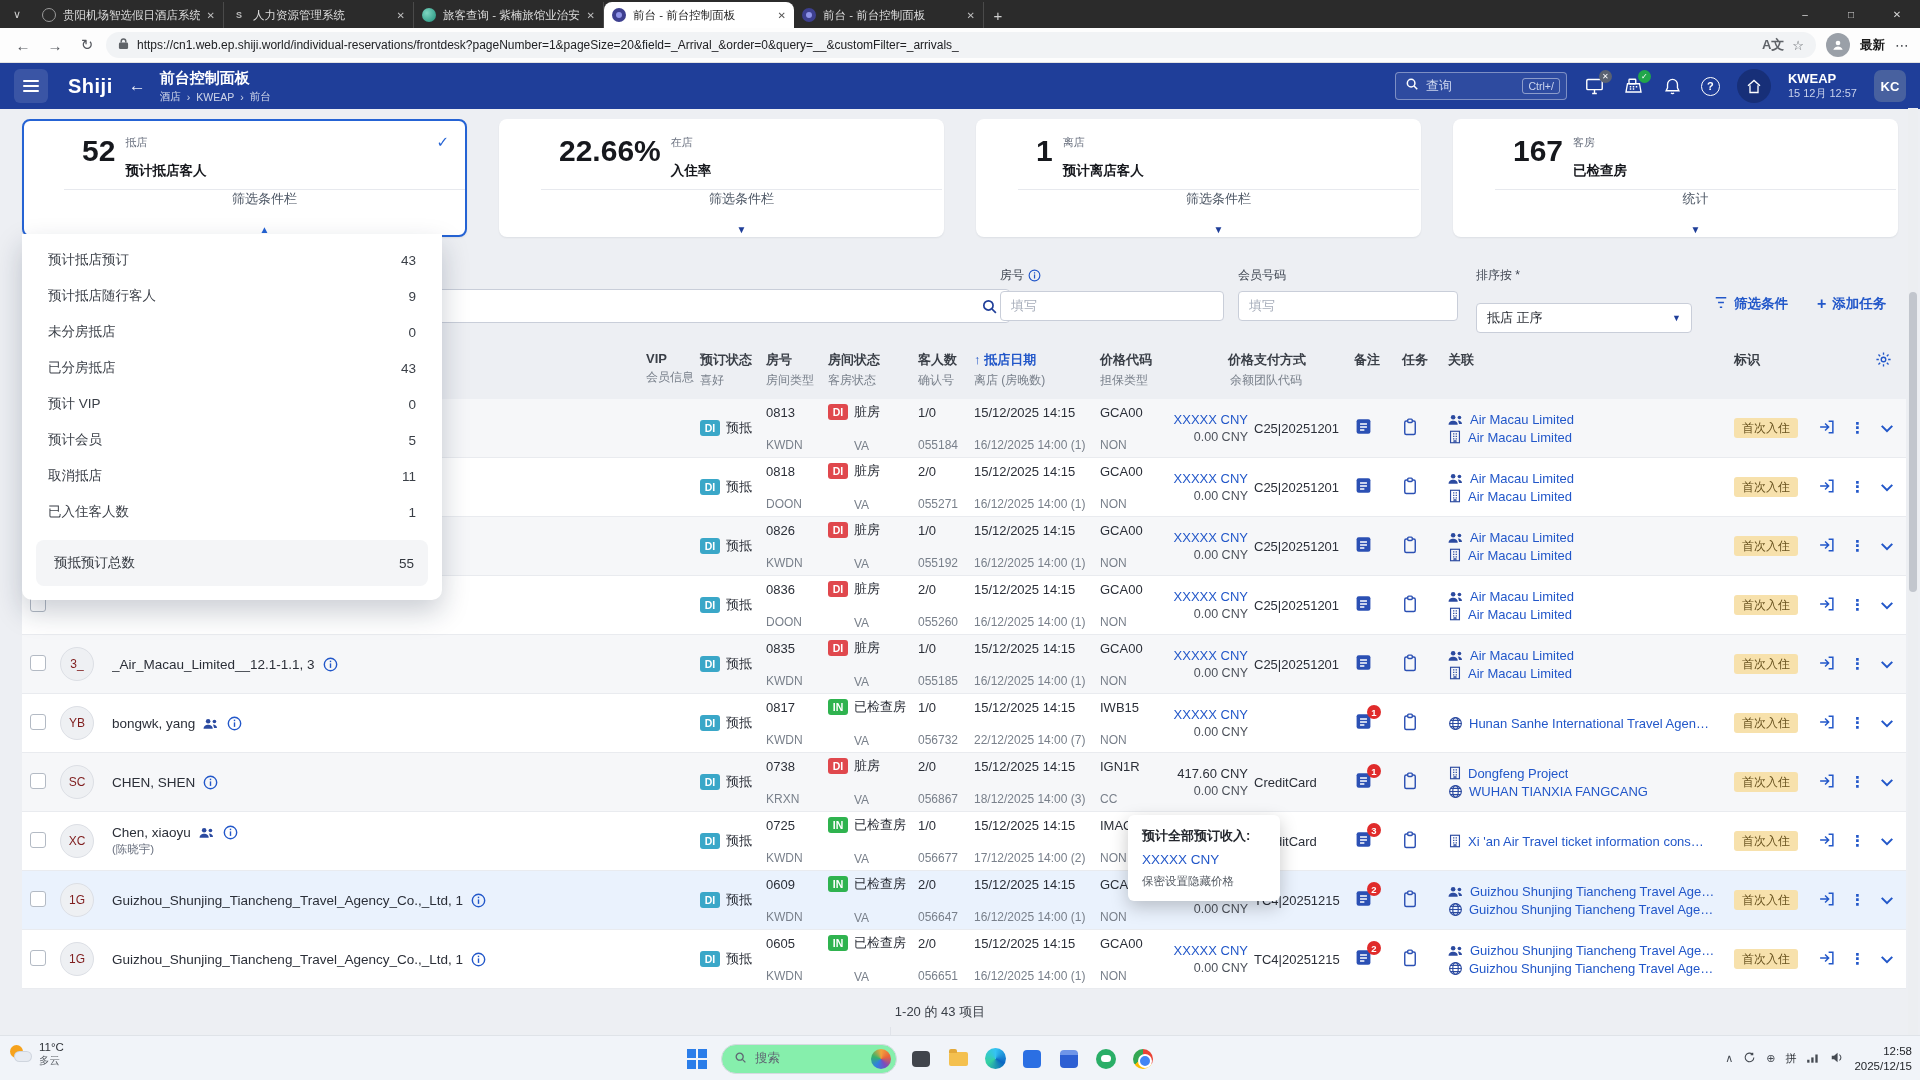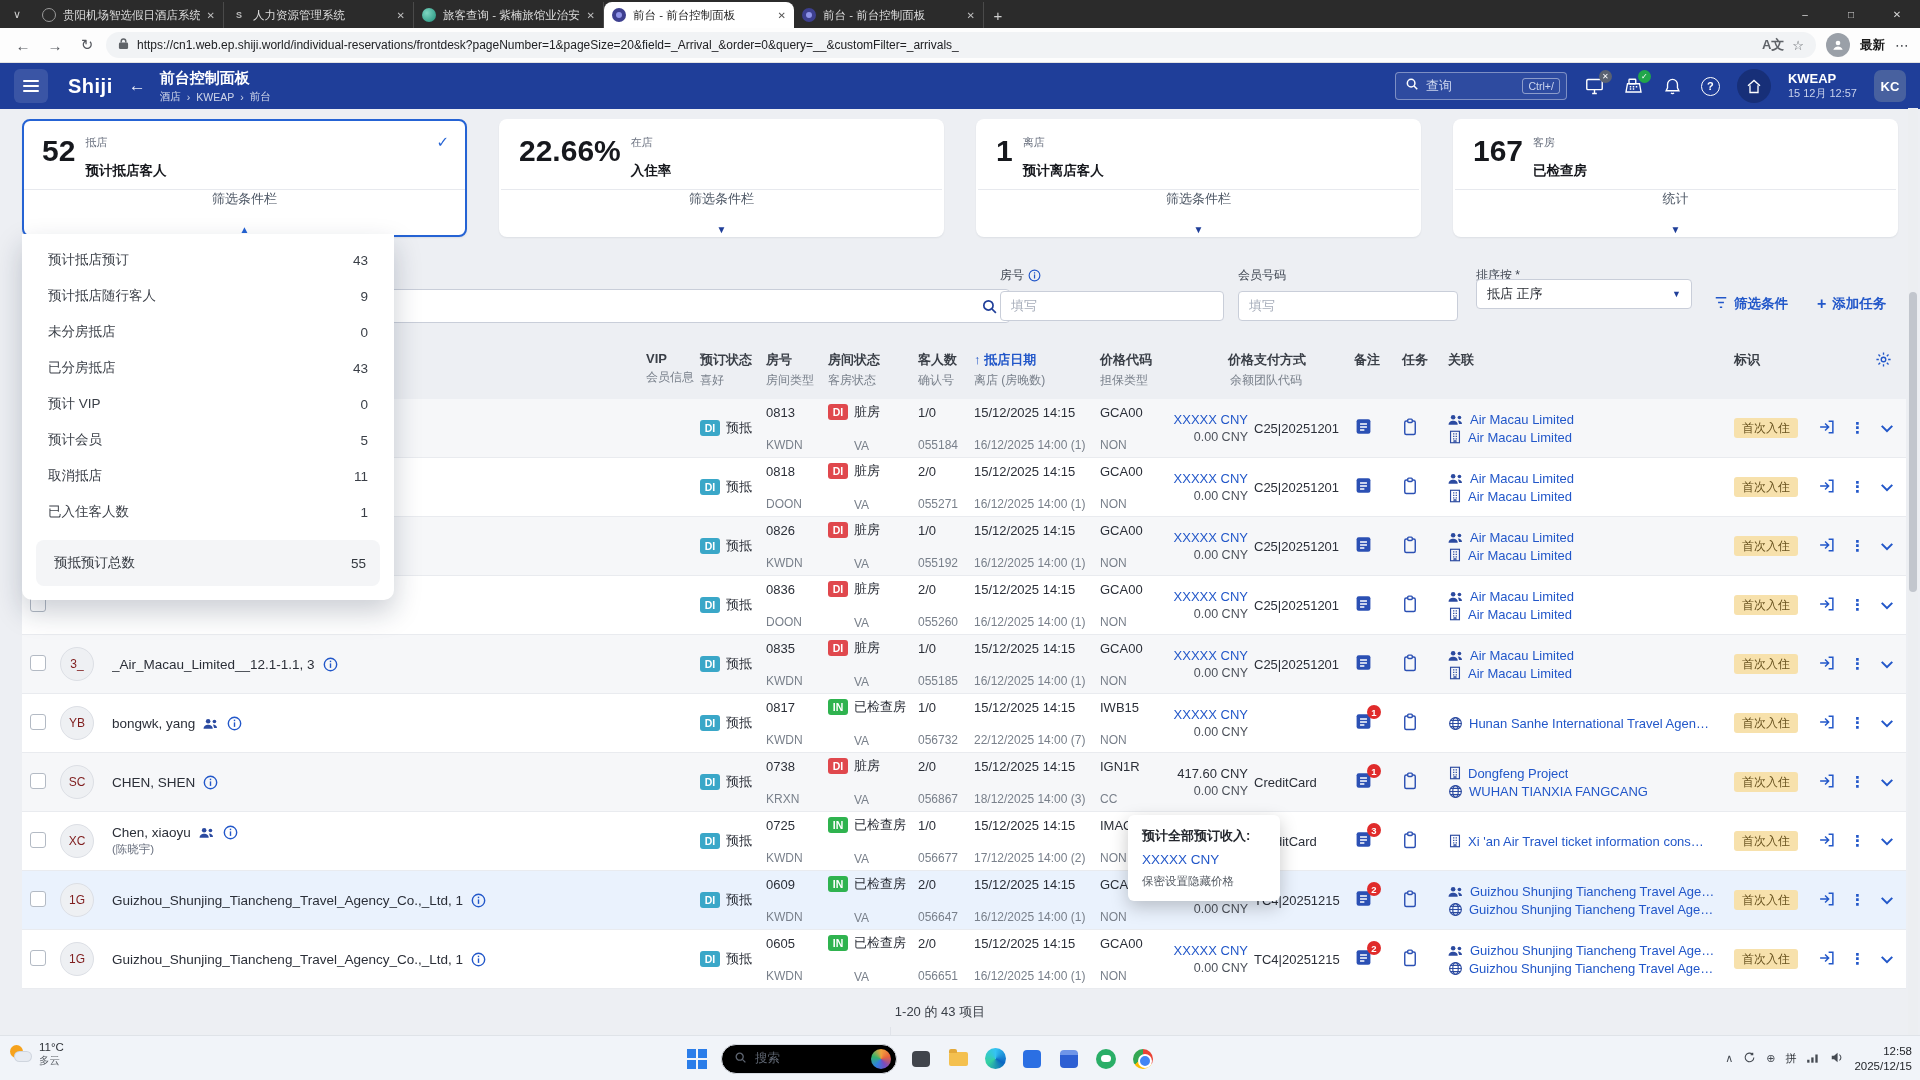--- a/index.html
+++ b/index.html
@@ -54,44 +54,44 @@
   .hbadge.green { background:#21a64a; }
   .helpc { width:19px; height:19px; border-radius:50%; border:1.6px solid #fff; font-size:11px; font-weight:bold; display:flex; align-items:center; justify-content:center; }
   .homec { width:34px; height:34px; border-radius:50%; background:rgba(8,20,60,.35); display:flex; align-items:center; justify-content:center; }
   .propblock { display:flex; flex-direction:column; line-height:1.25; }
   .propname { font-size:13px; font-weight:bold; }
   .propdt { font-size:11px; color:#c9d2ec; }
   .kcav { width:32px; height:32px; border-radius:7px; background:#48619f; display:flex; align-items:center; justify-content:center; font-size:13px; font-weight:bold; }
 
   
   .cards { display:grid; grid-template-columns:repeat(4,1fr); gap:32px; margin:10px 22px 0; }
-  .card { background:#fff; border-radius:8px; border:2px solid transparent; box-shadow:0 1px 2px rgba(16,24,40,.07); }
+  .card { background:#fff; border-radius:8px; border:2px solid transparent; box-shadow:0 1px 2px rgba(16,24,40,.07);padding-left:40px; }
   .card.selected { border-color:#2563d4; }
   .card-main { display:flex; gap:10px; padding:13px 18px 9px; position:relative; }
   .card-value { font-size:30px; font-weight:bold; color:#16181d; line-height:1.1; }
   .card-lbls { display:flex; flex-direction:column; margin-top:1px; }
   .card-tag { font-size:11px; color:#6b7280; }
   .card-lbl { font-size:13.5px; font-weight:bold; color:#15171c; margin-top:12px; }
   .card-check { position:absolute; right:16px; top:12px; color:#2563d4; font-size:15px; font-weight:bold; }
   .card-foot { border-top:1px solid #e7e9ee; height:46px; display:flex; align-items:center; justify-content:space-between; padding:0 18px; font-size:13px; color:#4b5563;flex-direction:column; }
   .caret { font-size:10px; color:#1f3e99; }
   .caret.up { color:#2563d4; }
 
   
-  .ddpanel { position:absolute; left:22px; top:234px; width:372px; background:#fff; border-radius:0 0 10px 10px; box-shadow:0 12px 28px rgba(20,30,60,.22); z-index:30; padding:8px 0 14px; }
+  .ddpanel { position:absolute; left:22px; top:234px; width:420px; background:#fff; border-radius:0 0 10px 10px; box-shadow:0 12px 28px rgba(20,30,60,.22); z-index:30; padding:8px 0 14px; }
   .dditem { height:36px; padding:0 26px; display:flex; align-items:center; justify-content:space-between; font-size:13.5px; color:#3a3f47; }
   .ddtotal { margin:10px 14px 0; background:#f4f5f7; border-radius:8px; height:46px; display:flex; align-items:center; justify-content:space-between; padding:0 14px 0 18px; font-size:13.5px; color:#33383f; }
 
   
   .filterrow { position:relative; margin:28px 22px 0; height:62px; }
   .flabel { position:absolute; top:2px; font-size:12px; color:#3f4652; display:flex; gap:4px; align-items:center; }
   .finput { position:absolute; top:26px; height:30px; background:#fff; border:1px solid #c9ced9; border-radius:4px; display:flex; align-items:center; padding:0 10px; font-size:13px; color:#a6adba; }
   .bigsearch { position:absolute; left:0; top:24px; width:988px; height:34px; background:#fff; border:1px solid #c9ced9; border-radius:4px; }
   .bigsearch .mag { position:absolute; right:11px; top:8px; color:#1f3e99; }
-  .fselect { position:absolute; left:1454px; top:14px; width:216px; height:30px; background:#fff; border:1px solid #c9ced9; border-radius:4px; display:flex; align-items:center; justify-content:space-between; padding:0 10px; font-size:13px; color:#2b2f36; }
+  .fselect { position:absolute; left:1454px; top:38px; width:216px; height:30px; background:#fff; border:1px solid #c9ced9; border-radius:4px; display:flex; align-items:center; justify-content:space-between; padding:0 10px; font-size:13px; color:#2b2f36; }
   .fselect .sv-caret { font-size:9px; color:#1f3e99; }
   .txtbtn { position:absolute; top:30px; display:flex; align-items:center; gap:6px; font-size:13.5px; font-weight:bold; color:#2257c9; }
   .info-i { display:inline-flex; width:13px; height:13px; }
 
   
   .tablewrap { margin:24px 14px 0 22px; }
   .tgrid { display:grid; grid-template-columns:38px 52px minmax(0,1fr) 54px 66px 62px 90px 56px 126px 62px 92px 100px 48px 46px 286px 84px 88px; align-items:center; }
   .thead { align-items:start; padding-bottom:10px; }
   .th1 { font-size:13px; font-weight:bold; color:#3a3f47; }
   .th2 { font-size:12px; color:#79808b; margin-top:3px; }
@@ -153,21 +153,21 @@
   .weather { position:absolute; left:10px; top:4px; display:flex; align-items:center; gap:7px; }
   .wicon { width:22px; height:18px; position:relative; }
   .wicon .sun { position:absolute; left:0; top:0; width:13px; height:13px; border-radius:50%; background:#f6a21c; }
   .wicon .cloud { position:absolute; left:5px; top:7px; width:16px; height:9px; border-radius:6px; background:#e7ebf2; box-shadow:0 0 0 1px #cfd5de; }
   .wtxt { display:flex; flex-direction:column; line-height:1.25; }
   .wtemp { font-size:11.5px; color:#2e3238; }
   .wdesc { font-size:10.5px; color:#5a5f66; }
   .tb-center { position:absolute; left:684px; top:0; height:45px; display:flex; align-items:center; gap:11px; }
   .winlogo { width:20px; height:20px; display:grid; grid-template-columns:9px 9px; grid-template-rows:9px 9px; gap:2px; }
   .winlogo i { background:#2b7de9; }
-  .tbsearch { width:176px; height:30px; background:#000000; border:1px solid #d6dae1; border-radius:15px; display:flex; align-items:center; padding:0 5px 0 12px; gap:8px; }
+  .tbsearch { width:176px; height:30px; background:#86efac; border:1px solid #d6dae1; border-radius:15px; display:flex; align-items:center; padding:0 5px 0 12px; gap:8px; }
   .tbsearch .ph { flex:1; font-size:12.5px; color:#5f6672; }
   .bingball { width:20px; height:20px; border-radius:50%; background:conic-gradient(#f2a33c,#e8643c,#7a4ac0,#2f7fe0,#35b36b,#f2a33c); }
   .tbic { width:26px; height:26px; display:flex; align-items:center; justify-content:center; }
   .ic-taskview { width:18px; height:16px; background:#41454c; border-radius:4px; }
   .ic-folder { width:19px; height:14px; background:#f4c04f; border-radius:2px; position:relative; }
   .ic-folder::before { content:""; position:absolute; left:0; top:-3px; width:8px; height:4px; background:#e3a93a; border-radius:2px 2px 0 0; }
   .ic-edge { width:21px; height:21px; border-radius:50%; background:conic-gradient(#35c3f3,#0b66c3,#35d0a0,#35c3f3); }
   .ic-bluebox { width:18px; height:18px; border-radius:4px; background:#2b6fe3; }
   .ic-calc { width:18px; height:18px; border-radius:4px; background:#2d5fd3; border-top:5px solid #6f95e8; }
   .ic-wechat { width:20px; height:20px; border-radius:50%; background:#2aae67; position:relative; }

